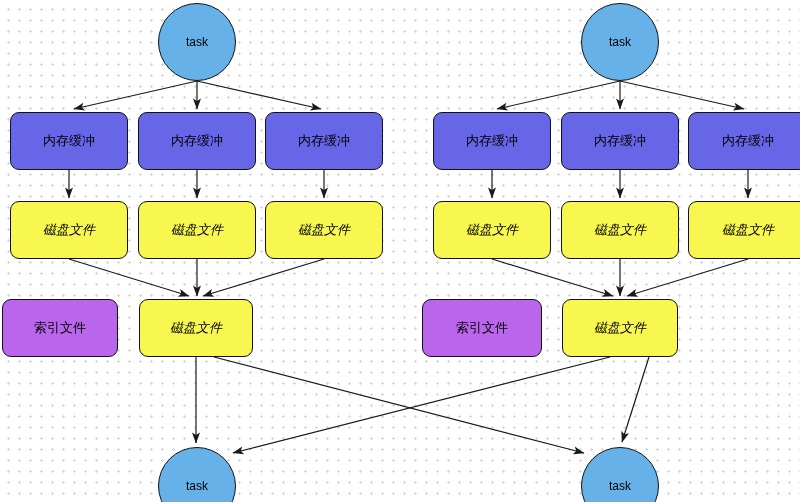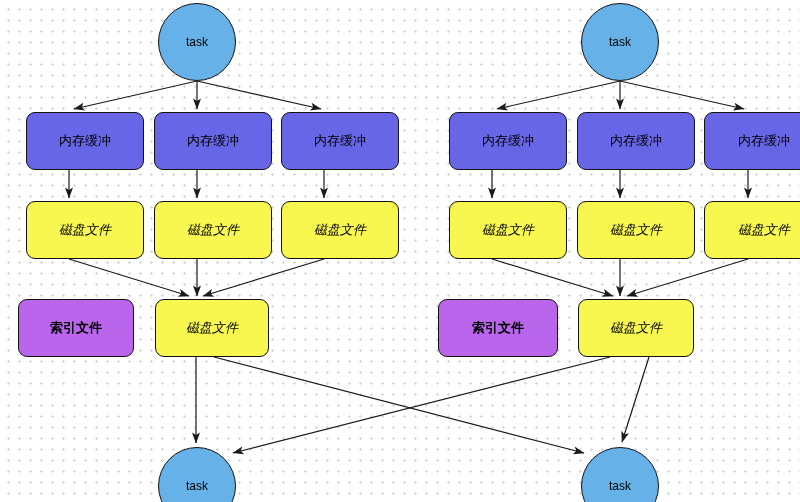--- a/index.html
+++ b/index.html
@@ -27,26 +27,26 @@
   .node{
     position:absolute;
     display:flex;align-items:center;justify-content:center;
     box-sizing:border-box;
     border:1.6px solid #121212;
     color:#000;
     font-size:13px;
     text-align:center;
     cursor:default;
   }
-  .rect{width:118px;height:58px;border-radius:9px;margin-left:16px;}
+  .rect{width:118px;height:58px;border-radius:9px;}
   .circle{width:78px;height:78px;border-radius:50%;font-size:12px;}
   .task{background:var(--task-fill);}
   .buffer{background:var(--memory-buffer-fill);}
   .disk{background:var(--disk-file-fill);font-style:italic;}
-  .index{background:var(--index-file-fill);font-weight:bold;}
+  .index{background:var(--index-file-fill);}
   
   .task-top-left{left:158px;top:3px;}
   .buf-l1{left:10px;top:112px;}
   .buf-l2{left:138px;top:112px;}
   .buf-l3{left:265px;top:112px;}
   .disk-l1{left:10px;top:201px;}
   .disk-l2{left:138px;top:201px;}
   .disk-l3{left:265px;top:201px;}
   .index-left{left:2px;top:299px;width:116px;}
   .merge-left{left:139px;top:299px;width:114px;}

